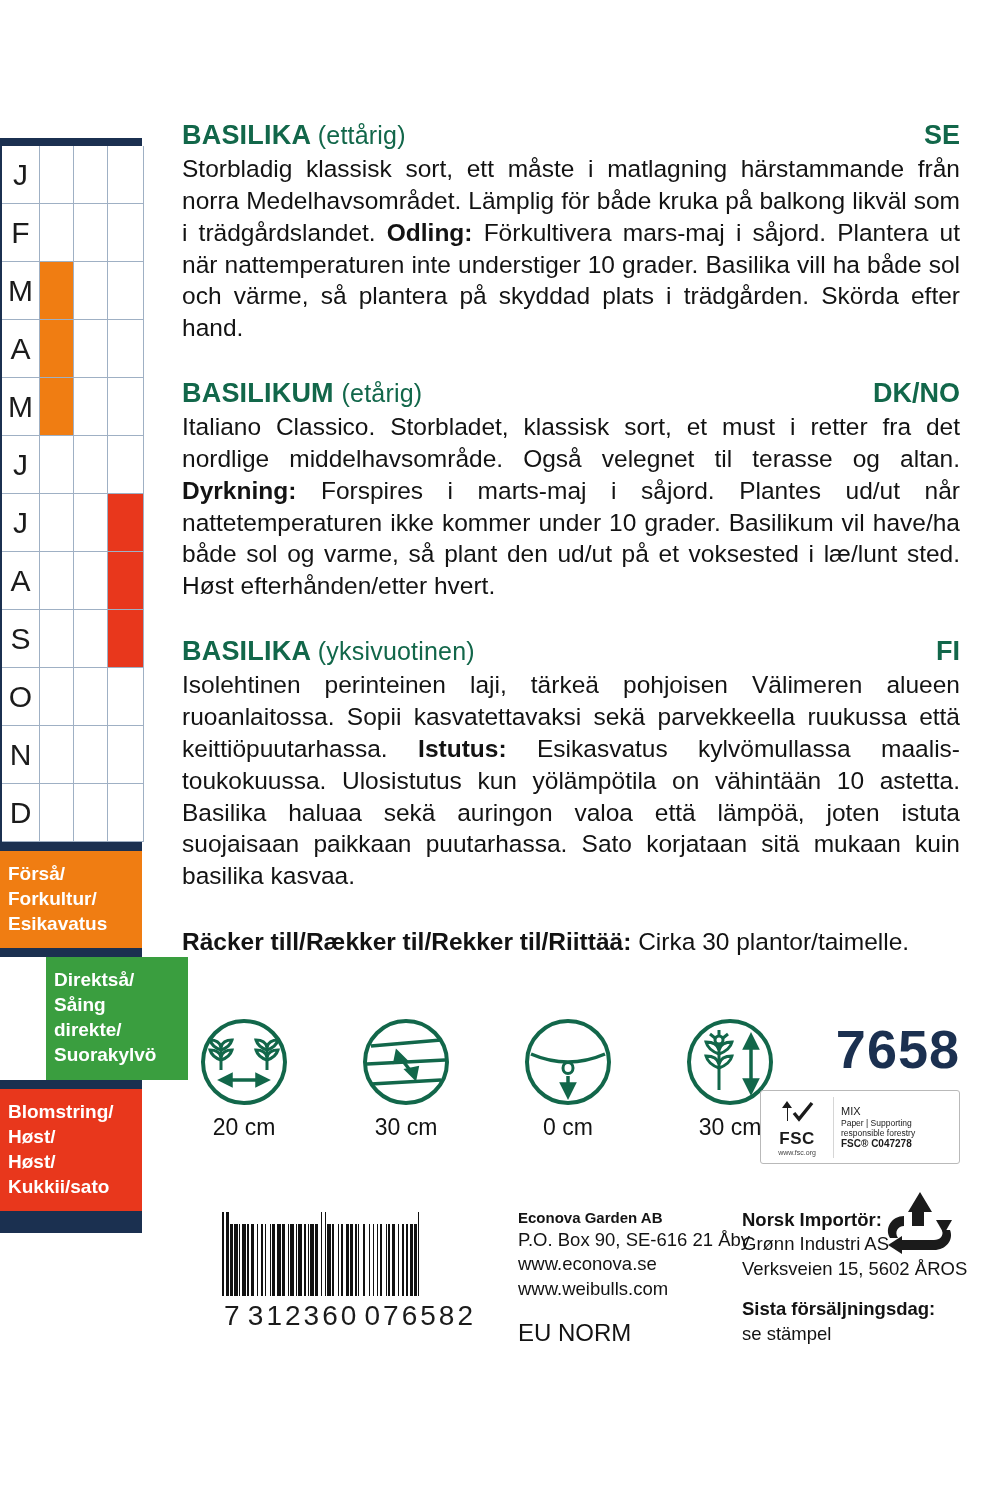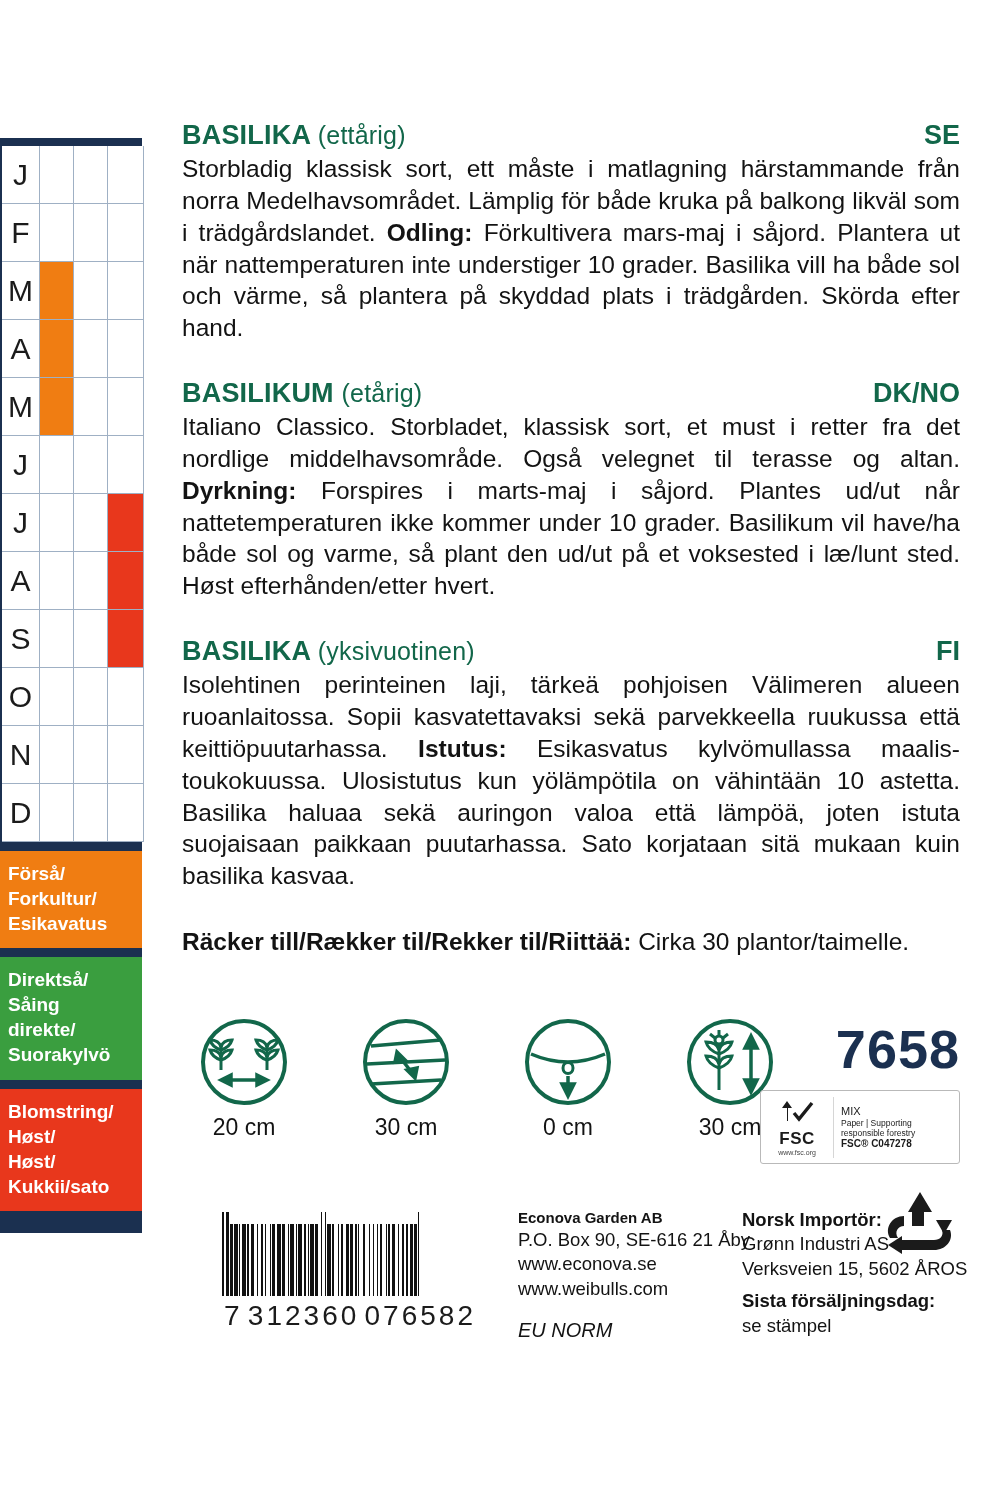--- a/index.html
+++ b/index.html
@@ -216,33 +216,32 @@
     font-size: 18.5px;
     line-height: 1.32;
     color: #131313;
   }
   #footer-left .strong {
     font-size: 15px;
     font-weight: bold;
   }
   #footer-left .eunorm {
     margin-top: 16px;
-    font-size: 20px;
-    font-style: italic;
+    font-size: 24px;
   }
   #footer-right {
     position: absolute;
     left: 742px;
     top: 1208px;
     font-size: 18.5px;
     line-height: 1.32;
     color: #131313;
   }
   #footer-right .strong { font-weight: bold; }
-  #footer-right .lastday { margin-top: 8px; }
+  #footer-right .lastday { margin-top: 16px; }
   #recycle-icon {
     position: absolute;
     right: 42px;
     top: 1186px;
   }
 </style>
 </head>
 <body>
 
 <div id="calendar-panel">
@@ -298,21 +297,21 @@
       <div class="cal-cell"></div>
     </div>
   <div class="legend" id="legend">
       <div class="legend-sep"></div>
       <div class="legend-box" style="background: rgb(240, 125, 18);">
         <div>Förså/</div>
         <div>Forkultur/</div>
         <div>Esikavatus</div>
       </div>
       <div class="legend-sep"></div>
-      <div class="legend-box" style="background: rgb(58, 158, 63);">
+      <div class="legend-box" style="background: rgb(58, 158, 63); margin-left: 46px;">
         <div>Direktså/</div>
         <div>Såing</div>
         <div>direkte/</div>
         <div>Suorakylvö</div>
       </div>
       <div class="legend-sep"></div>
       <div class="legend-box" style="background: rgb(232, 55, 28);">
         <div>Blomstring/</div>
         <div>Høst/</div>
         <div>Høst/</div>

